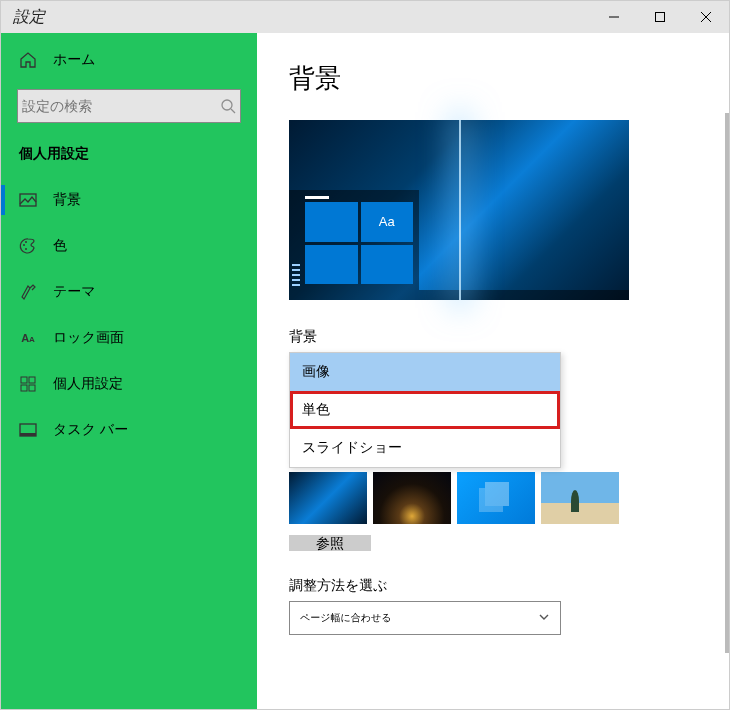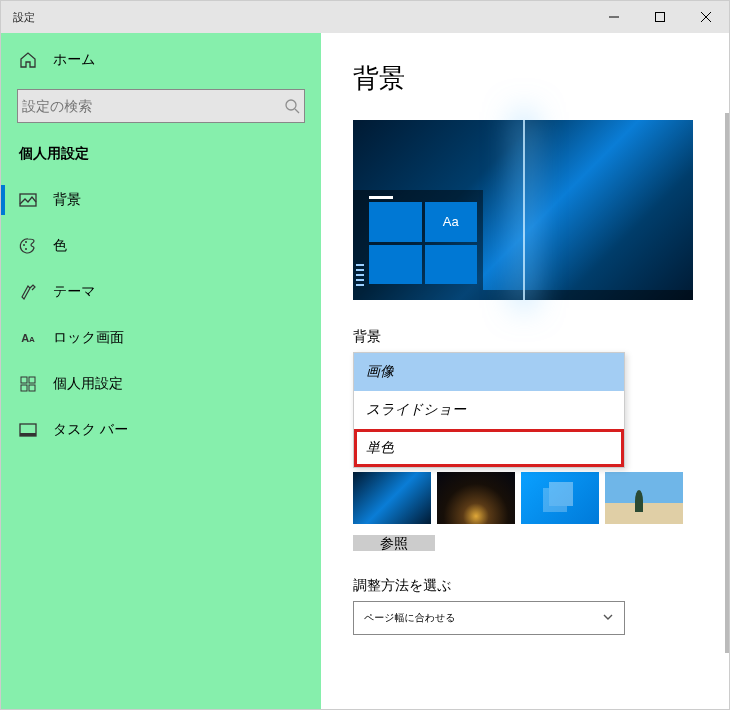--- a/index.html
+++ b/index.html
@@ -1,23 +1,23 @@
 <!DOCTYPE html>
 <html><head>
 <meta charset="utf-8">
 <style>
 * { margin: 0; padding: 0; box-sizing: border-box; font-family: "Yu Gothic UI", "Meiryo", sans-serif; }
 body { width: 730px; height: 710px; background: #fff; overflow: hidden; }
 .window { width: 100%; height: 100%; display: flex; flex-direction: column; border: 1px solid #ccc; }
 .titlebar { height: 32px; display: flex; align-items: center; background: #e5e5e5; }
-.titlebar .title { padding-left: 12px; font-size: 11px; color: #222; flex: 1; }
+.titlebar .title { padding-left: 12px; font-size: 16px; color: #222; flex: 1; font-style: italic; }
 .titlebar .ctrl { width: 46px; height: 32px; display: flex; align-items: center; justify-content: center; }
 .titlebar .ctrl svg { width: 10px; height: 10px; }
 .body { flex: 1; display: flex; height: calc(100% - 32px); }
-.sidebar { width: 320px; background: #86efac; padding-top: 8px; overflow-y: auto; }
+.sidebar { width: 256px; background: #22c55e; padding-top: 8px; overflow-y: auto; }
 .home { display: flex; align-items: center; padding: 10px 18px; gap: 16px; cursor: pointer; }
 .home .ico { width: 18px; height: 18px; }
 .home .lbl { font-size: 14px; }
 .search { margin: 10px 16px 18px 16px; height: 34px; border: 1px solid #888; display: flex; align-items: center; padding: 0 4px; background: #e5e5e5; }
 .search input { border: none; background: transparent; flex: 1; font-size: 14px; outline: none; }
 .search .sico { width: 16px; height: 16px; opacity: .6; }
 .cat { padding: 4px 18px 14px 18px; font-size: 14px; font-weight: 700; }
 .nav { list-style: none; }
 .nav li { display: flex; align-items: center; padding: 14px 18px; gap: 16px; cursor: pointer; position: relative; }
 .nav li.active::before { content: ""; position: absolute; left: 0; top: 8px; bottom: 8px; width: 4px; background: #0078d4; }
@@ -31,21 +31,21 @@
 .pv-taskbar { position: absolute; left: 0; right: 0; bottom: 0; height: 10px; background: rgba(0,0,0,.45); }
 .pv-start { position: absolute; left: 0; bottom: 10px; width: 130px; height: 100px; background: rgba(0,0,0,.45); display: flex; }
 .pv-rail { width: 14px; display:flex; flex-direction:column; justify-content:flex-end; gap:3px; padding:4px 3px; }
 .pv-rail span{ display:block; width:8px; height:2px; background:#9cd0ff; }
 .pv-tiles { flex:1; display:grid; grid-template-columns: 1fr 1fr; grid-template-rows: auto 1fr 1fr; gap:3px; padding: 6px 6px 6px 2px; }
 .pv-bar { grid-column: 1 / 3; height: 3px; background: #fff; width: 24px; }
 .tile { background: #0078d4; }
 .tile.aa { display:flex; align-items:center; justify-content:center; color:#fff; font-size:13px; }
 .section-lbl { font-size: 14px; margin-bottom: 6px; }
 .dropdown { width: 272px; border: 1px solid #ccc; background: #fff; box-shadow: 2px 2px 6px rgba(0,0,0,.15); margin-bottom: 4px; position: relative; z-index: 5; }
-.dropdown .opt { padding: 10px 12px; font-size: 14px; cursor: pointer; font-style: italic; }
+.dropdown .opt { padding: 10px 12px; font-size: 14px; cursor: pointer; }
 .dropdown .opt.selected { background: #a3cdf3; }
 .dropdown .opt.hl { border: 3px solid #d71e1e; padding: 7px 9px; }
 .thumbs { display: flex; gap: 6px; margin-top: 0px; margin-bottom: 10px; }
 .thumb { width: 78px; height: 52px; }
 .t1 { background: linear-gradient(135deg, #001a33, #0a7dd6, #001a33); }
 .t2 { background: radial-gradient(circle at 50% 85%, #e0a838 0%, #5a3a16 22%, #170f08 55%, #04060f 100%); }
 .t3 { background: linear-gradient(135deg, #0aa0ff, #007ad9); position:relative; }
 .t3::after{content:"";position:absolute;left:28px;top:10px;width:24px;height:24px;background:rgba(255,255,255,.35);box-shadow:-6px 6px 0 rgba(255,255,255,.25);}
 .t4 { background: linear-gradient(#6fb6e8 60%, #e0cfa6 60%); position:relative; }
 .t4::before{content:"";position:absolute;left:30px;top:18px;width:8px;height:22px;background:#2a4a34;border-radius:50% 50% 0 0;}
@@ -166,22 +166,22 @@
             <div class="tile aa">Aa</div>
             <div class="tile"></div>
             <div class="tile"></div>
           </div>
         </div>
         <div class="pv-taskbar"></div>
       </div>
       <div class="section-lbl">背景</div>
       <div class="dropdown">
         <div class="opt selected">画像</div>
+        <div class="opt hl">単色</div>
         <div class="opt">スライドショー</div>
-        <div class="opt hl">単色</div>
       </div>
       <div class="thumbs">
         <div class="thumb t1"></div>
         <div class="thumb t2"></div>
         <div class="thumb t3"></div>
         <div class="thumb t4"></div>
       </div>
       <button class="browse">参照</button>
       <div class="section-lbl">調整方法を選ぶ</div>
       <div class="fit-select">

